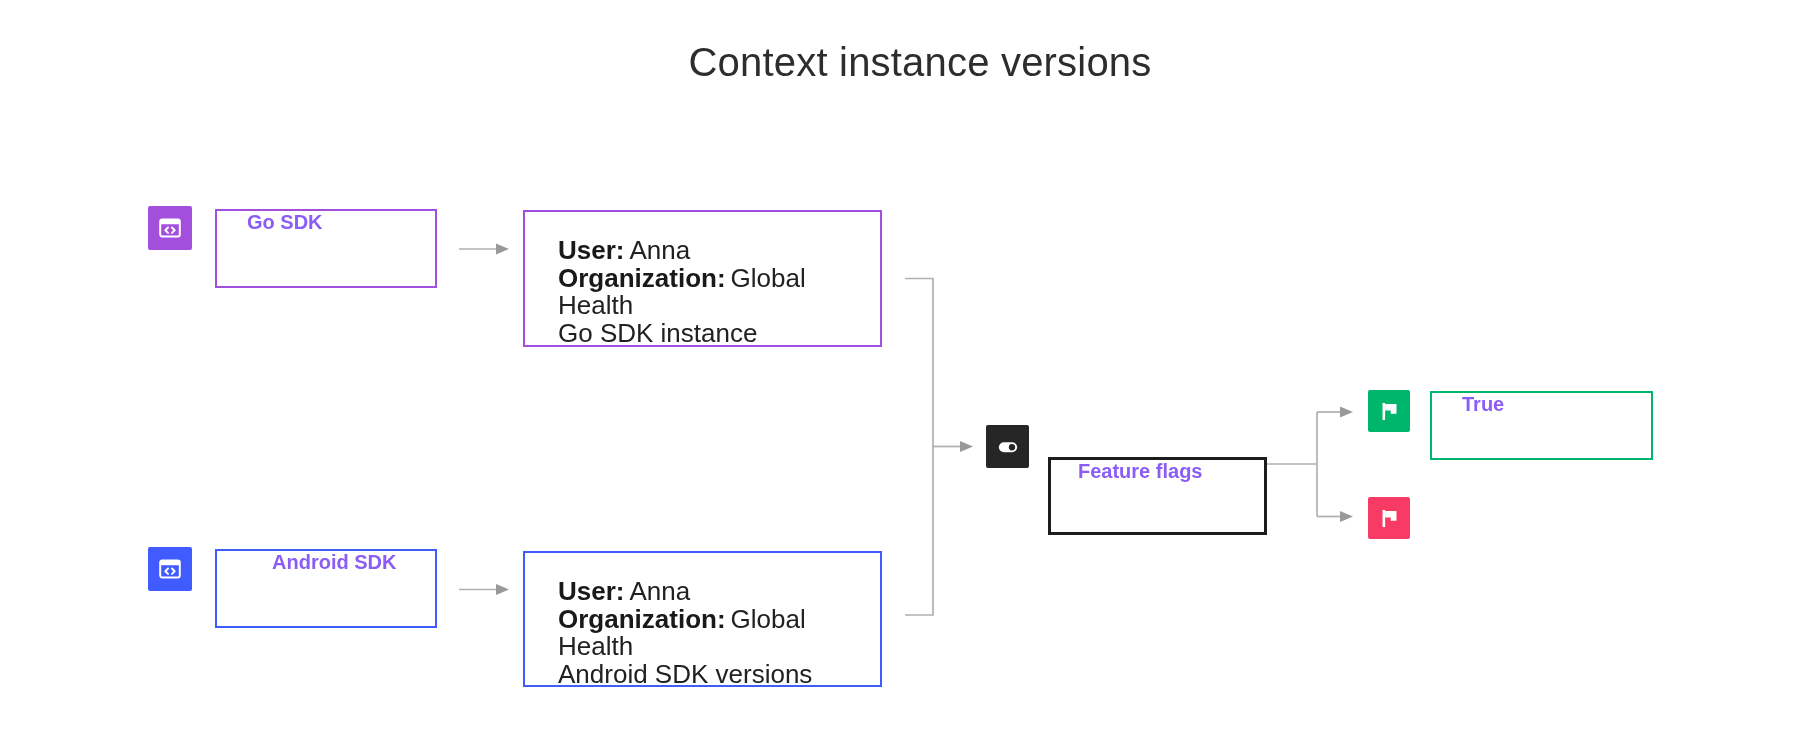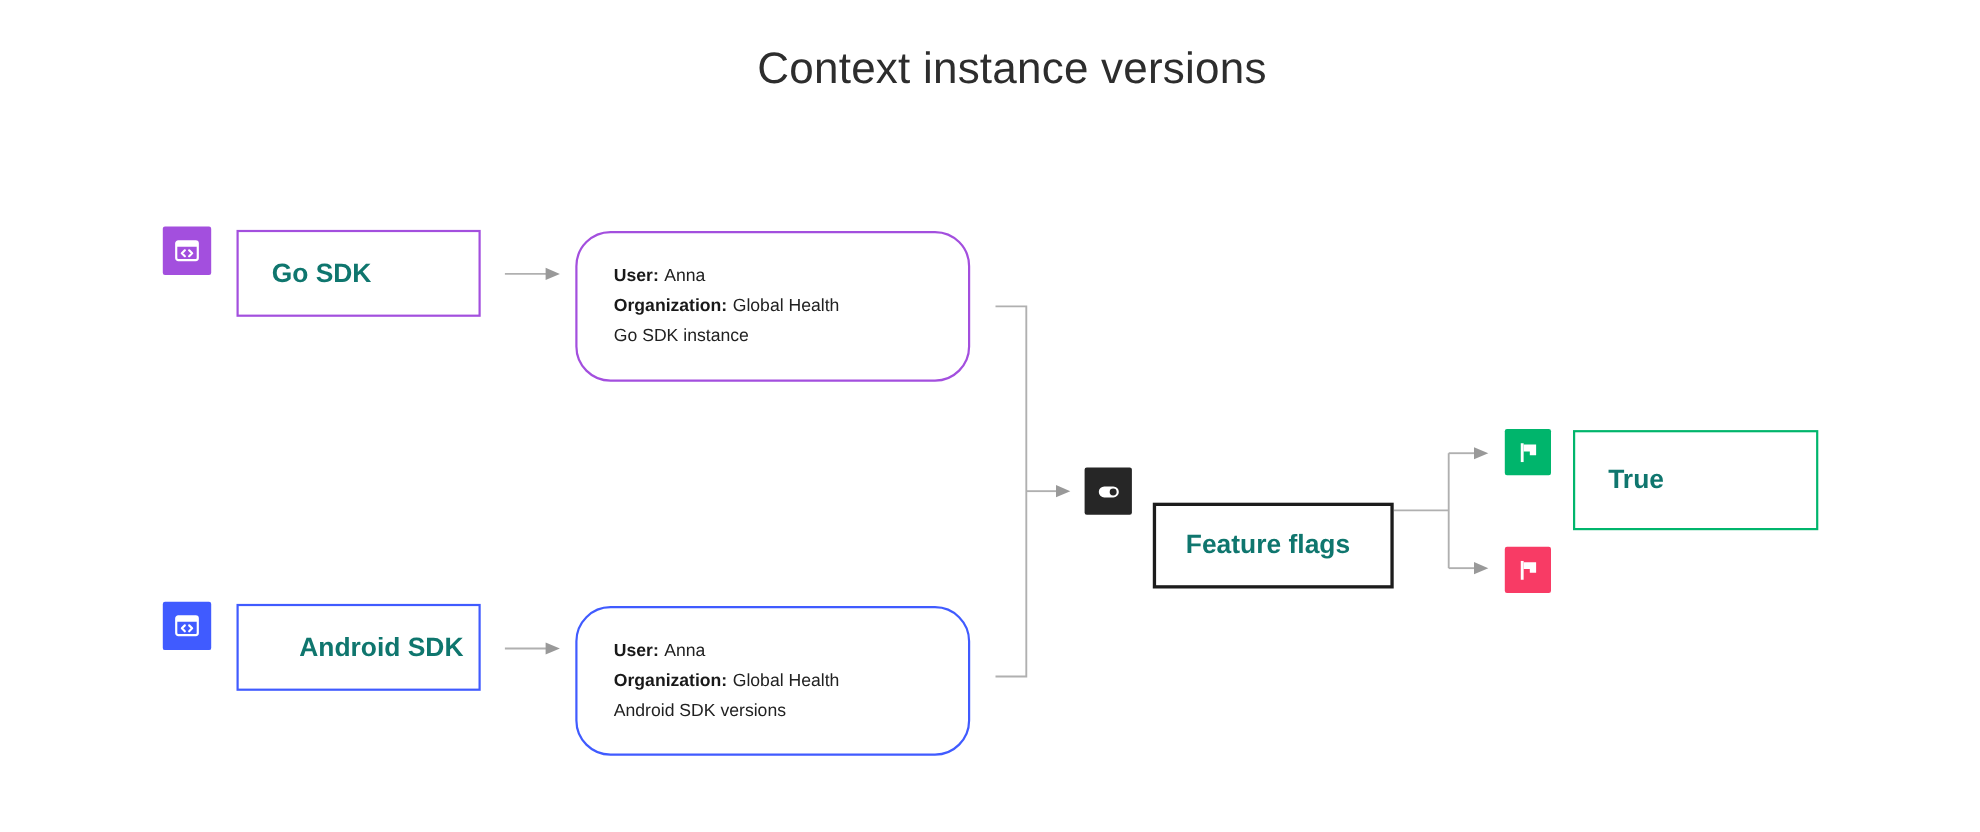--- a/index.html
+++ b/index.html
@@ -7,56 +7,55 @@
     position:relative;width:1800px;height:756px;background:#ffffff;overflow:hidden;
     font-family:Liberation Sans, sans-serif;color:#1d1d1f;
   }
   .title{
     position:absolute;left:0;top:40px;width:1840px;text-align:center;
     font-size:40px;font-weight:400;color:#2d2d2d;letter-spacing:.2px;margin:0;
   }
   .connectors{position:absolute;left:0;top:0;}
   .node{
     position:absolute;background:#fff;box-sizing:border-box;
-    display:flex;align-items:center;
-    font-weight:700;font-size:24px;color:#0f766e;
+    display:flex;
+    font-weight:700;font-size:20px;color:#8b5cf6;
   }
   .node .lbl{padding-left:30px;}
   .b-purple{border:2.5px solid #a34fde;}
   .b-blue{border:2.5px solid #405bff;}
   .b-dark{border:3px solid #1c1c1c;}
   .b-green{border:2.5px solid #00b56c;}
   .b-pink{border:2.5px solid #f83b65;}
   .icon-sq{
     position:absolute;display:flex;align-items:center;justify-content:center;
     border-radius:2px;
   }
   .bg-purple{background:#a34fde;}
   .bg-blue{background:#405bff;}
   .bg-dark{background:#262626;}
   .bg-green{background:#00b56c;}
   .bg-pink{background:#f83b65;}
   .info{
     position:absolute;background:#fff;box-sizing:border-box;
-    font-size:16px;line-height:27.5px;color:#212121;
+    font-size:26px;line-height:27.5px;color:#212121;
     padding:25px 10px 0 33px;
-    border-radius:32px;
   }
   .info .kv b{font-weight:700;margin-right:5px;color:#191919;}
   .pos-go-icon{left:148px;top:206px;width:44px;height:44px;}
   .pos-go-box{left:215px;top:209px;width:222px;height:79px;}
   .pos-go-info{left:523px;top:210px;width:359px;height:137px;}
   .pos-android-icon{left:148px;top:547px;width:44px;height:44px;}
   .pos-android-box{left:215px;top:549px;width:222px;height:79px;padding-left:25px;}
   .pos-android-info{left:523px;top:551px;width:359px;height:136px;}
   .pos-toggle-icon{left:986px;top:425px;width:43px;height:43px;}
   .pos-ff-box{left:1048px;top:425px;width:219px;height:78px;margin-top:32px;}
   .pos-ff-box .lbl{padding-left:27px;}
   .pos-true-icon{left:1368px;top:390px;width:42px;height:42px;}
-  .pos-true-box{left:1430px;top:391px;width:223px;height:91px;}
+  .pos-true-box{left:1430px;top:391px;width:223px;height:69px;}
   .pos-false-icon{left:1368px;top:497px;width:42px;height:42px;}
   .pos-false-box{left:1430px;top:497px;width:223px;height:77px;}
 </style>
 </head>
 <body>
 
 <div class="canvas">
 
   <h1 class="title">Context instance versions</h1>
 

